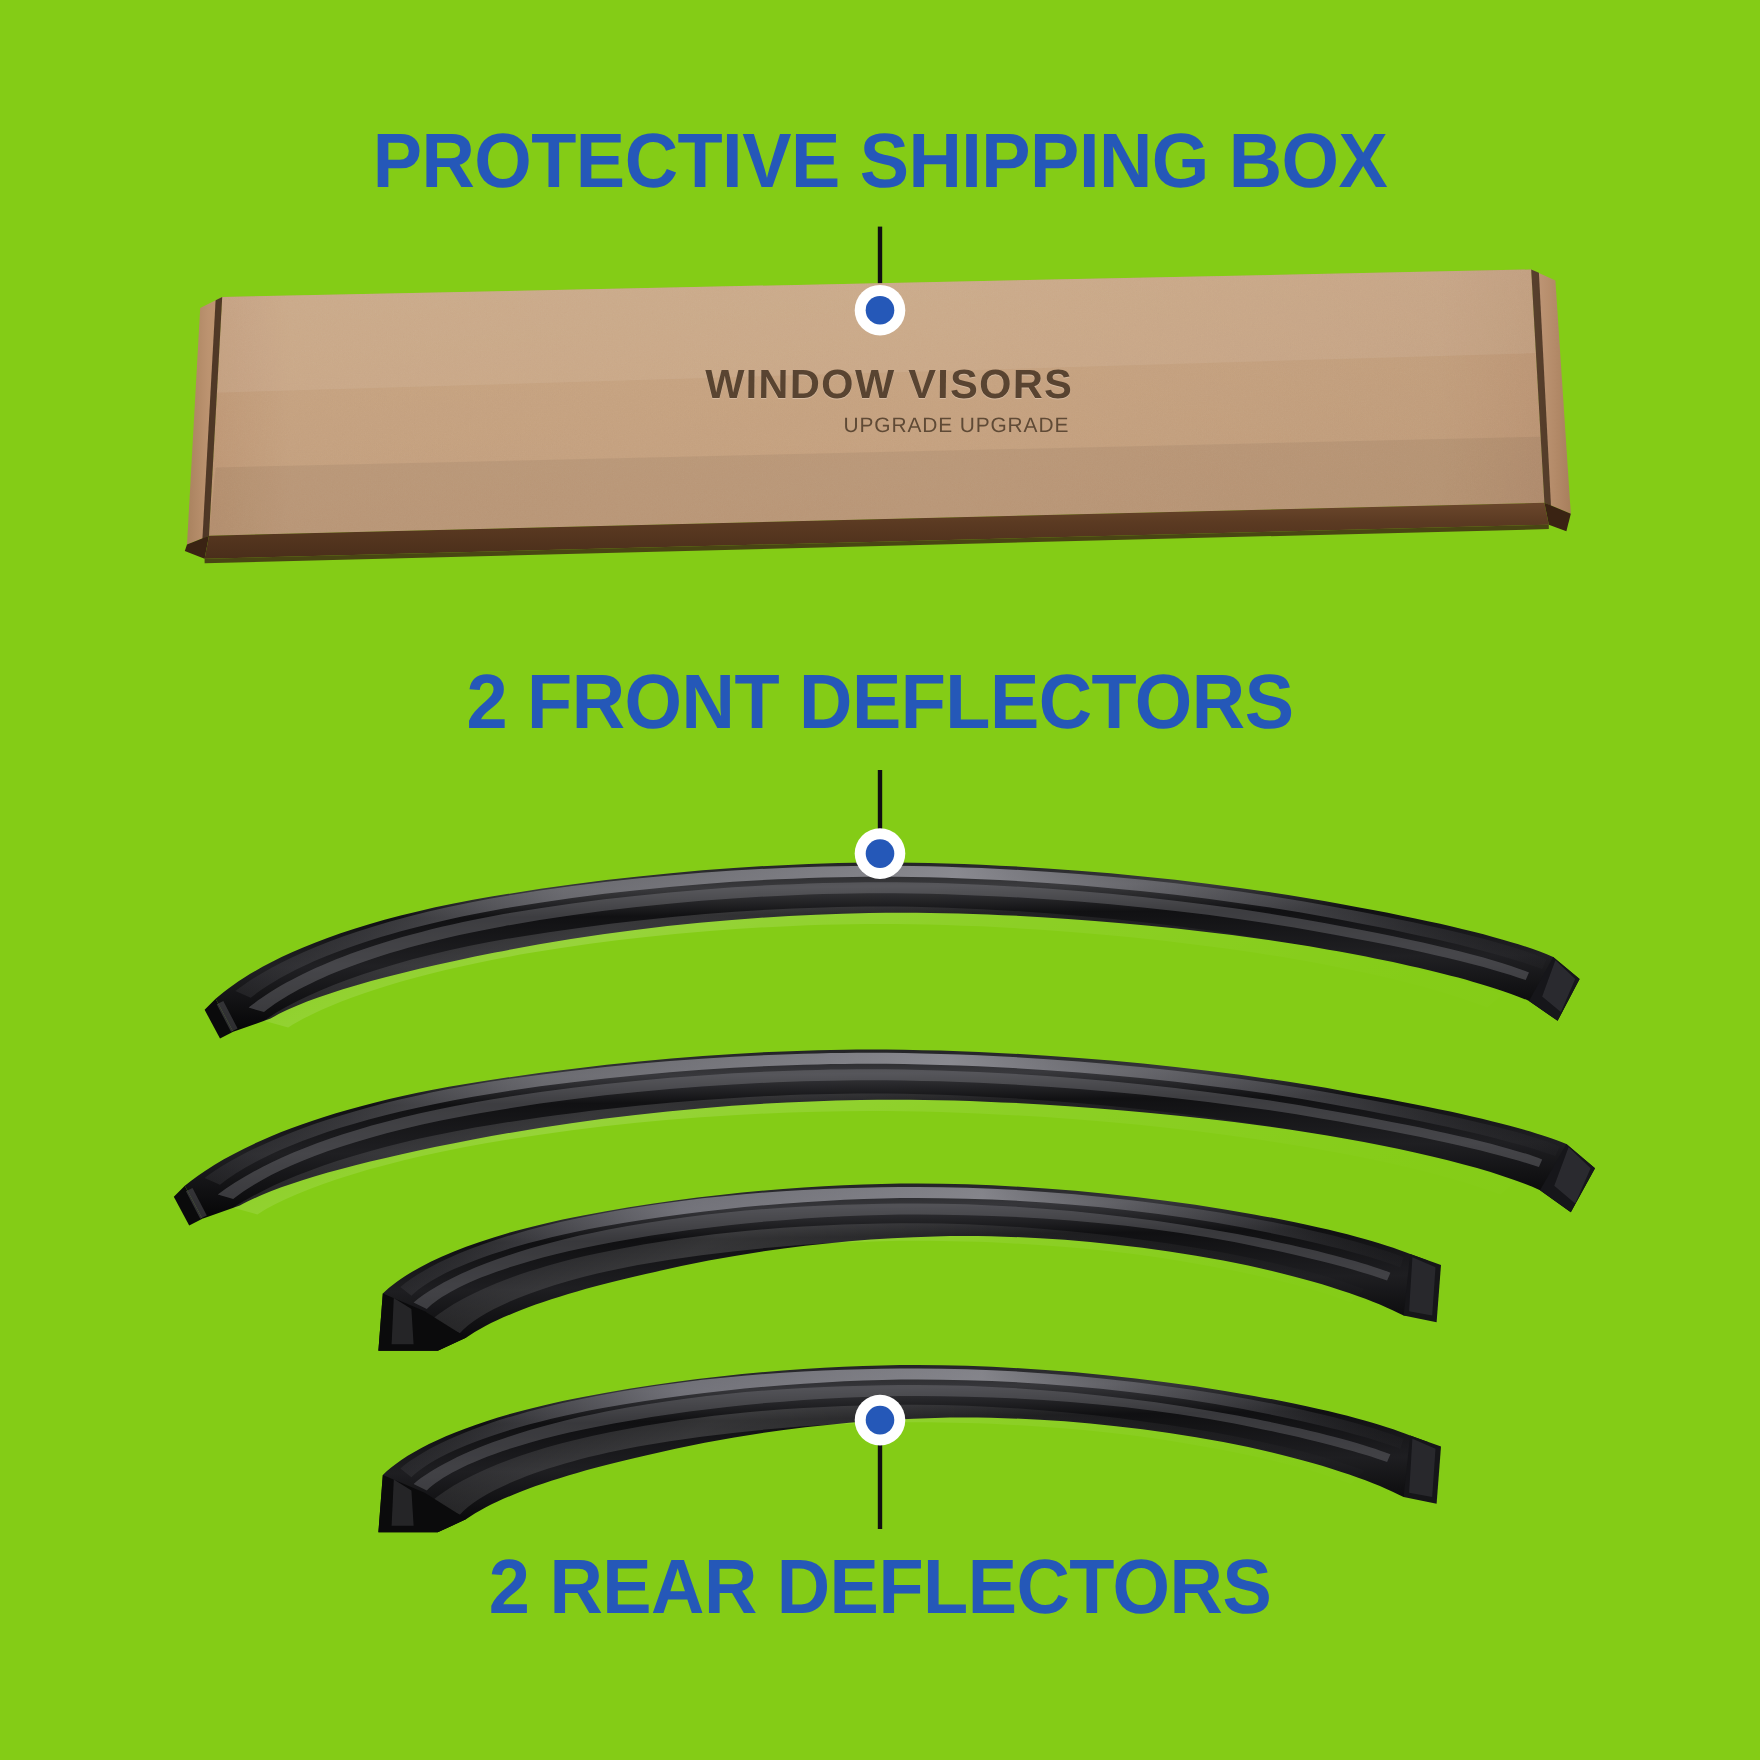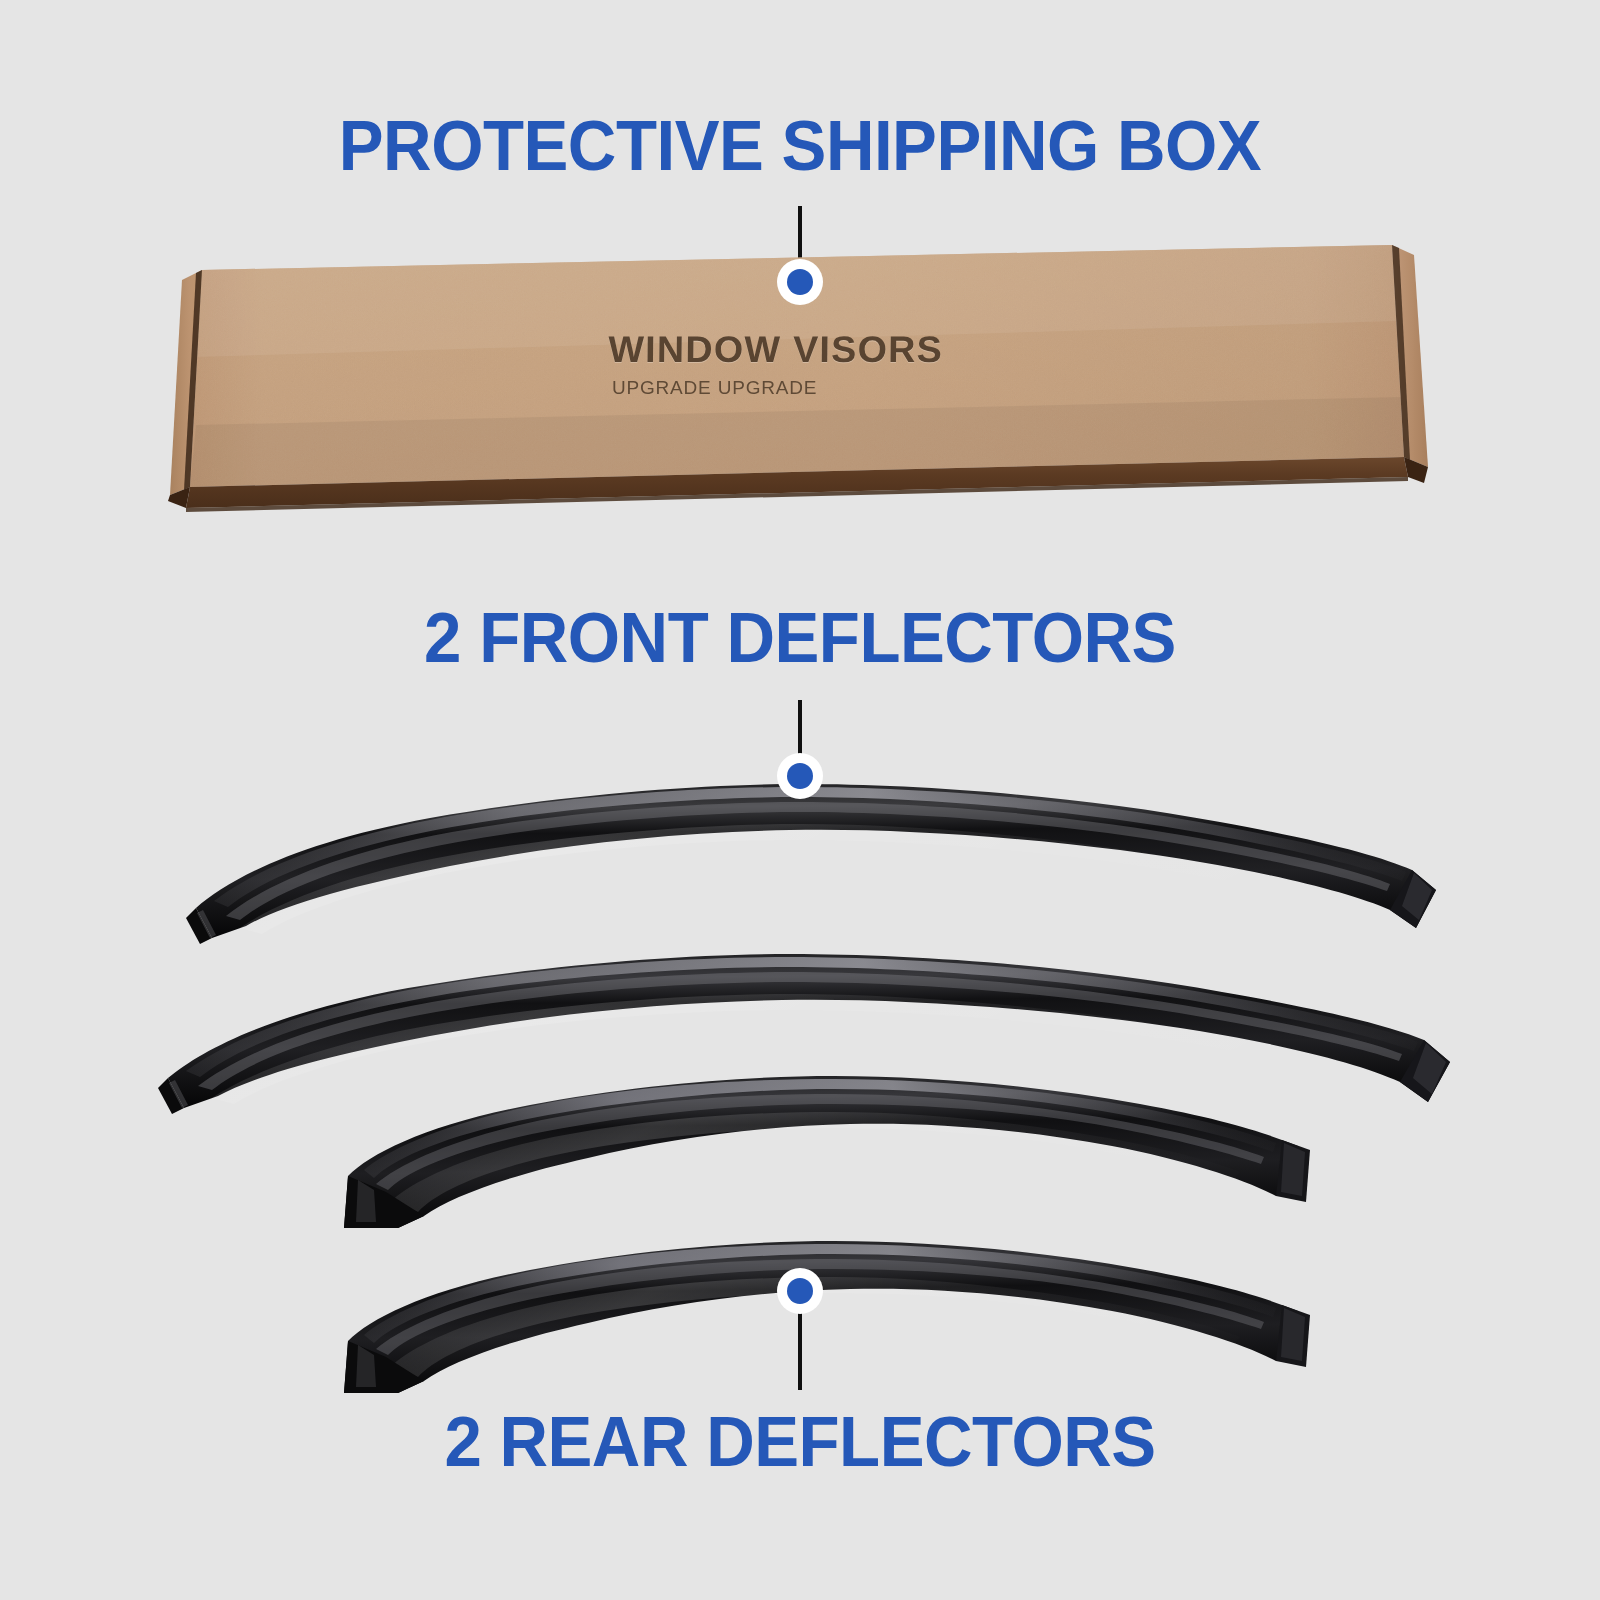--- a/index.html
+++ b/index.html
@@ -14,21 +14,21 @@
     overflow: hidden;
     font-family: "Liberation Sans", sans-serif;
     -webkit-font-smoothing: antialiased;
   }
 
   #stage {
     position: absolute;
     inset: 0;
     width: 1600px;
     height: 1600px;
-    background: #e5e5e5;
+    background: #84cc16;
   }
 
   
   .heading {
     position: absolute;
     width: 100%;
     text-align: center;
     color: #2558B8;
     font-family: "Liberation Sans", sans-serif;
     font-weight: bold;
@@ -84,21 +84,21 @@
     width: 1600px;
     height: 290px;
   }
   #box-svg { display: block; width: 1600px; height: 290px; }
 
   .box-text-layer {
     position: absolute;
     left: 612px;
     top: 104px;
     width: 360px;
-    text-align: left;
+    text-align: right;
     pointer-events: none;
   }
   #box-title {
     font-family: "Liberation Sans", sans-serif;
     font-weight: bold;
     font-size: 37px;
     letter-spacing: 1.2px;
     color: #4a3726;
     opacity: 0.88;
     transform: scaleX(1.02) skewX(-0.6deg);

